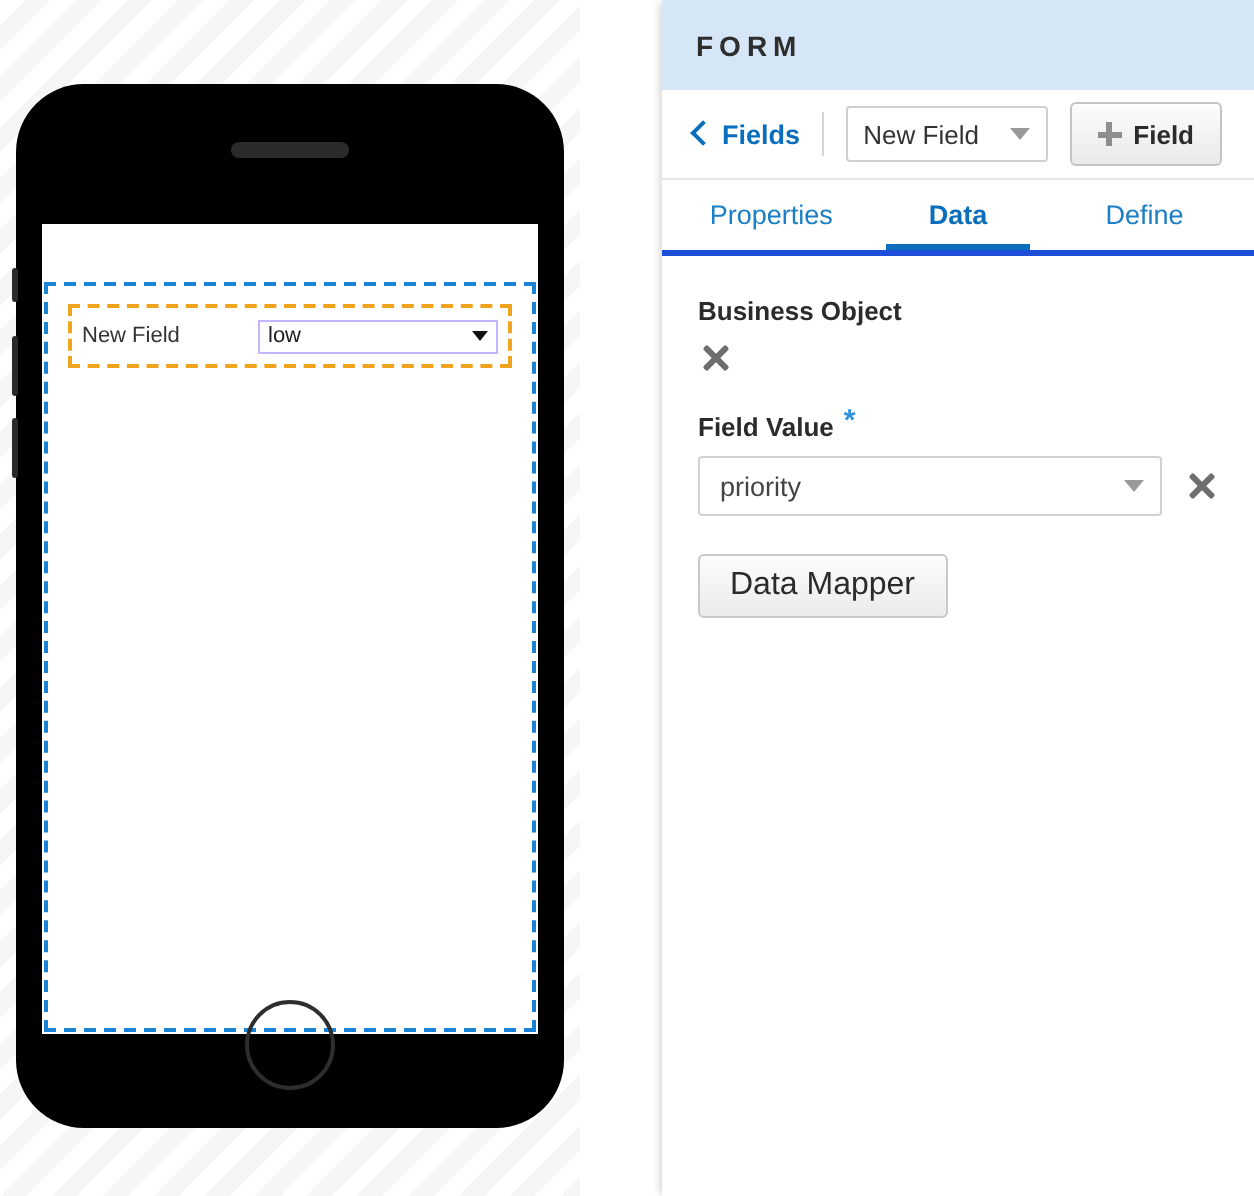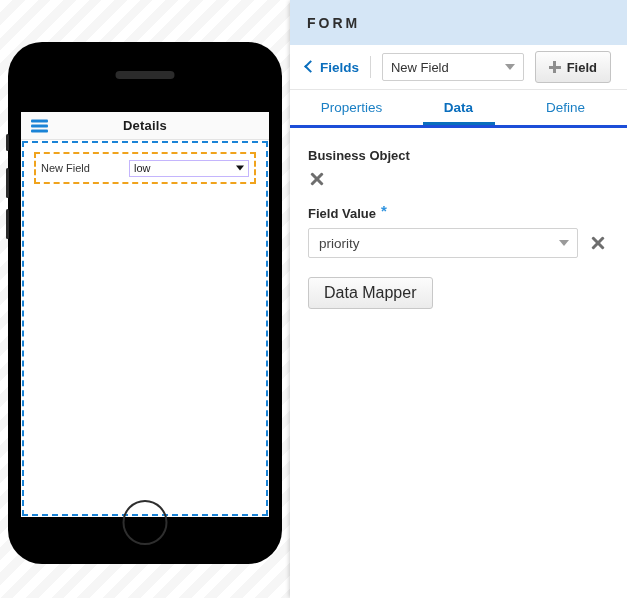--- a/index.html
+++ b/index.html
@@ -180,20 +180,21 @@
   
   .form-pane {
     position: relative;
     flex: 1 1 auto;
     height: 598px;
     background: #ffffff;
     box-shadow: -2px 0 4px -1px rgba(0,0,0,.18);
     display: flex;
     flex-direction: column;
     overflow: hidden;
+    margin-left: 41px;
   }
   .form-header {
     height: 45px;
     flex: 0 0 45px;
     background: #d5e6f6;
     display: flex;
     align-items: center;
     padding-left: 17px;
     box-sizing: border-box;
   }
@@ -436,28 +437,20 @@
   <div class="canvas-pane">
 
     <div class="phone">
       <div class="phone-speaker"></div>
       <div class="side-btn sb1"></div>
       <div class="side-btn sb2"></div>
       <div class="side-btn sb3"></div>
 
       <div class="phone-screen">
 
-        <div class="app-bar">
-          <div class="hamburger">
-            <i></i>
-              <i></i>
-              <i></i>
-          </div>
-          <div class="app-bar-title">Details</div>
-        </div>
 
         <div class="page-region">
           <div class="field-region">
             <span class="field-label">New Field</span>
             <div class="mobile-select">
               <span>low</span>
               <span class="caret"></span>
             </div>
           </div>
         </div>

